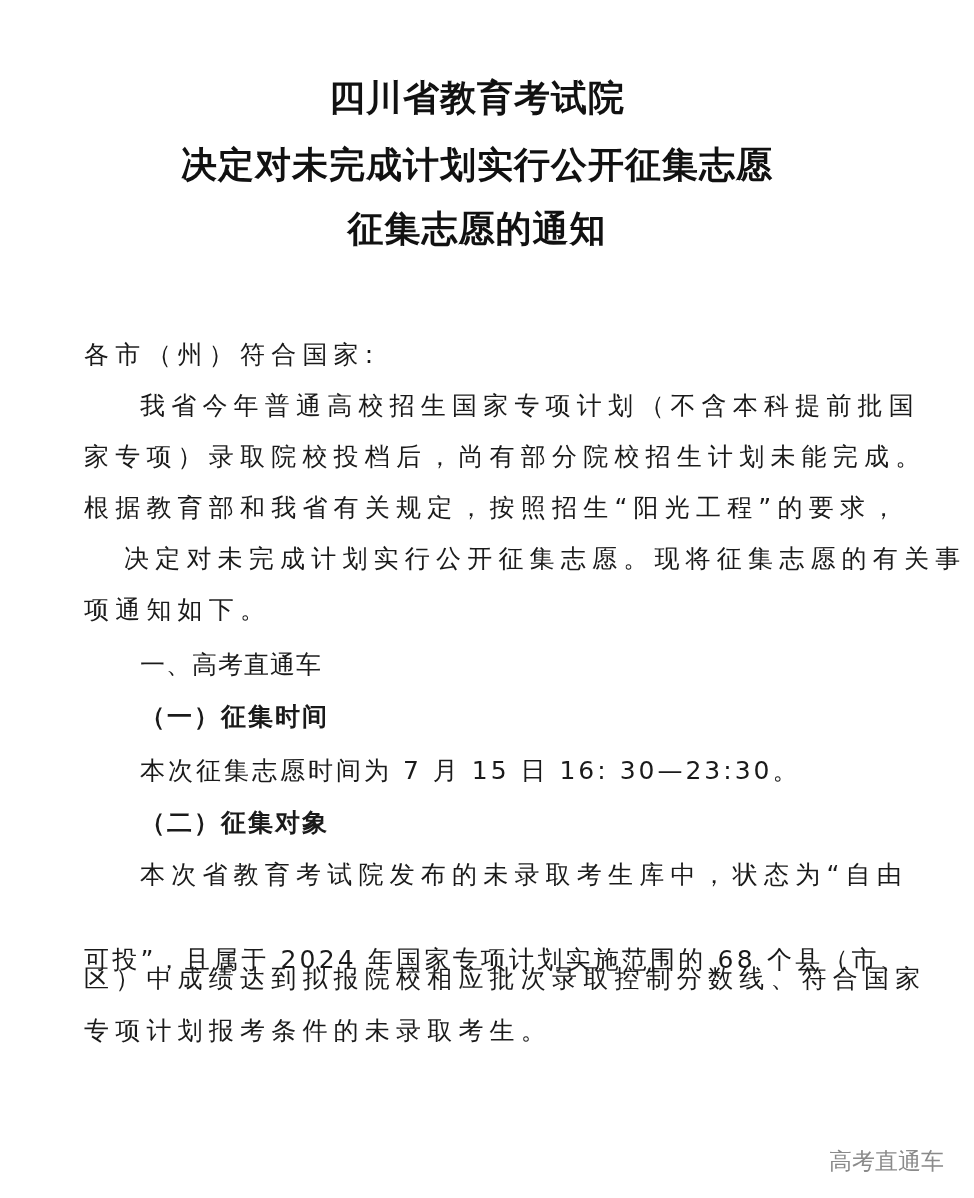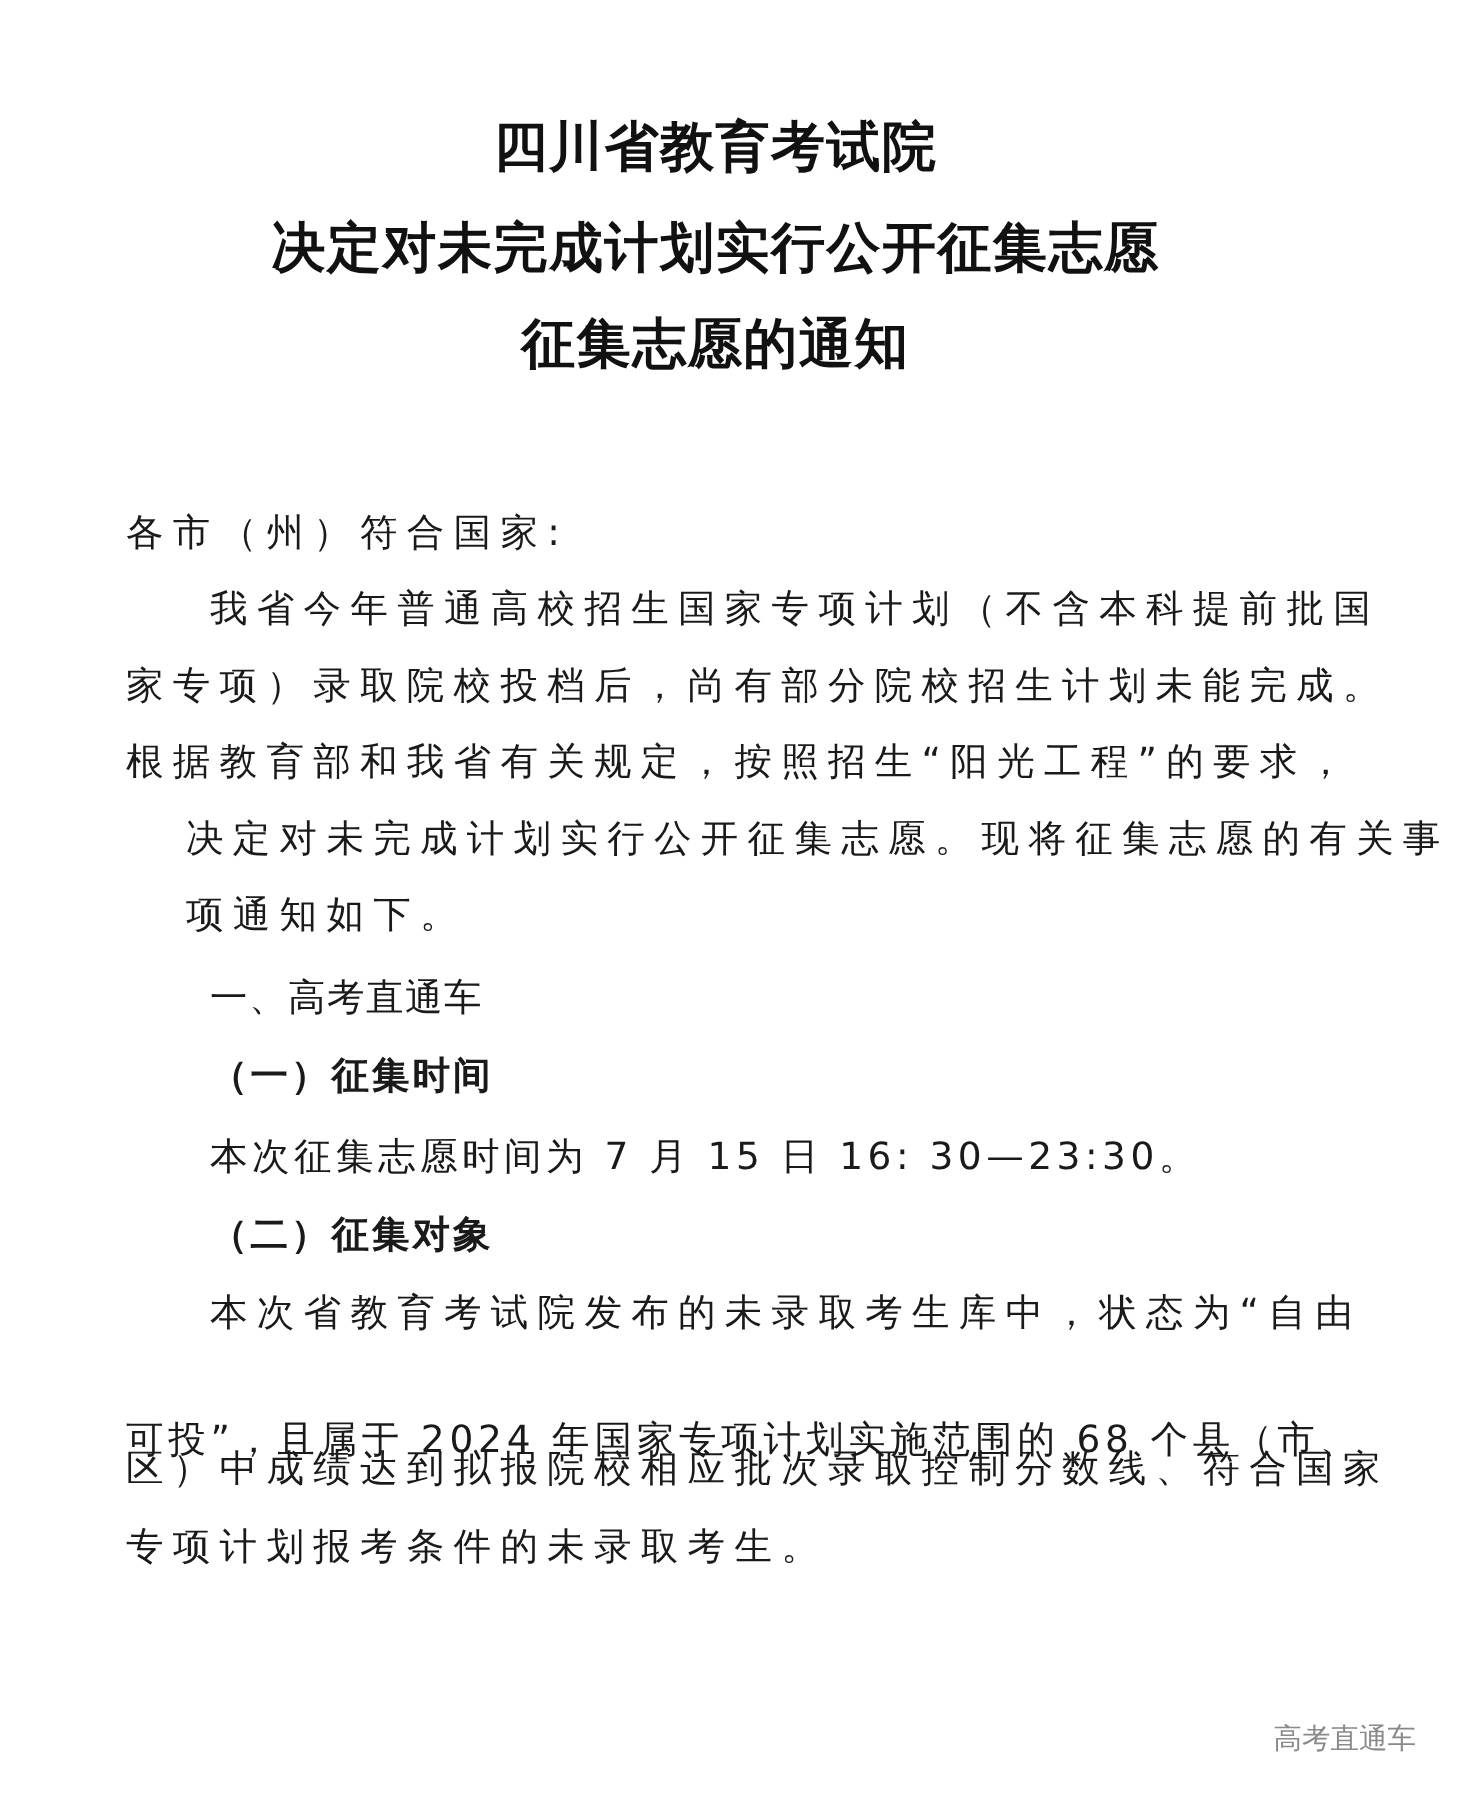--- a/index.html
+++ b/index.html
@@ -15,40 +15,40 @@
     .t3 { top: 205px; }
     .body-text {
       font-family: "DejaVu Sans", "Liberation Sans", sans-serif;
       font-size: 25px; color: #1a1a1a; letter-spacing: 6.2px;
     }
     .line { position: absolute; white-space: nowrap; }
     .heading { font-weight: bold; letter-spacing: 2px; }
     .watermark {
       position: absolute; right: 30px; top: 1146px;
       font-family: Liberation Sans, sans-serif;
-      font-size: 19px; color: #8a8a8a; white-space: nowrap;
+      font-size: 23px; color: #8a8a8a; white-space: nowrap;
     }
   </style>
 </head>
 <body>
 
 <div>
   <div class="title t1">四川省教育考试院</div>
   <div class="title t2">决定对未完成计划实行公开征集志愿</div>
   <div class="title t3">征集志愿的通知</div>
 
   <div class="body-text">
     <div class="line" style="left:84px; top:338px;">各市（州）符合国家:</div>
 
     <div>
       <div class="line" style="left:140px; top:389px;">我省今年普通高校招生国家专项计划（不含本科提前批国</div>
       <div class="line" style="left:84px; top:440px;">家专项）录取院校投档后，尚有部分院校招生计划未能完成。</div>
       <div class="line" style="left:84px; top:491px;">根据教育部和我省有关规定，按照招生“阳光工程”的要求，</div>
       <div class="line" style="left:84px; top:542px;margin-left:40px;">决定对未完成计划实行公开征集志愿。现将征集志愿的有关事</div>
-      <div class="line" style="left:84px; top:593px;margin-left:40px;">项通知如下。</div>
+      <div class="line" style="left:84px; top:593px;">项通知如下。</div>
     </div>
 
     <div class="line" style="left:140px; top:648px; letter-spacing:1px;">一、高考直通车</div>
 
     <div class="line heading" style="left:140px; top:700px;">（一）征集时间</div>
     <div class="line" style="left:140px; top:754px; letter-spacing:3px;">本次征集志愿时间为 7 月 15 日 16: 30—23:30。</div>
 
     <div class="line heading" style="left:140px; top:806px;">（二）征集对象</div>
 
     <div>

